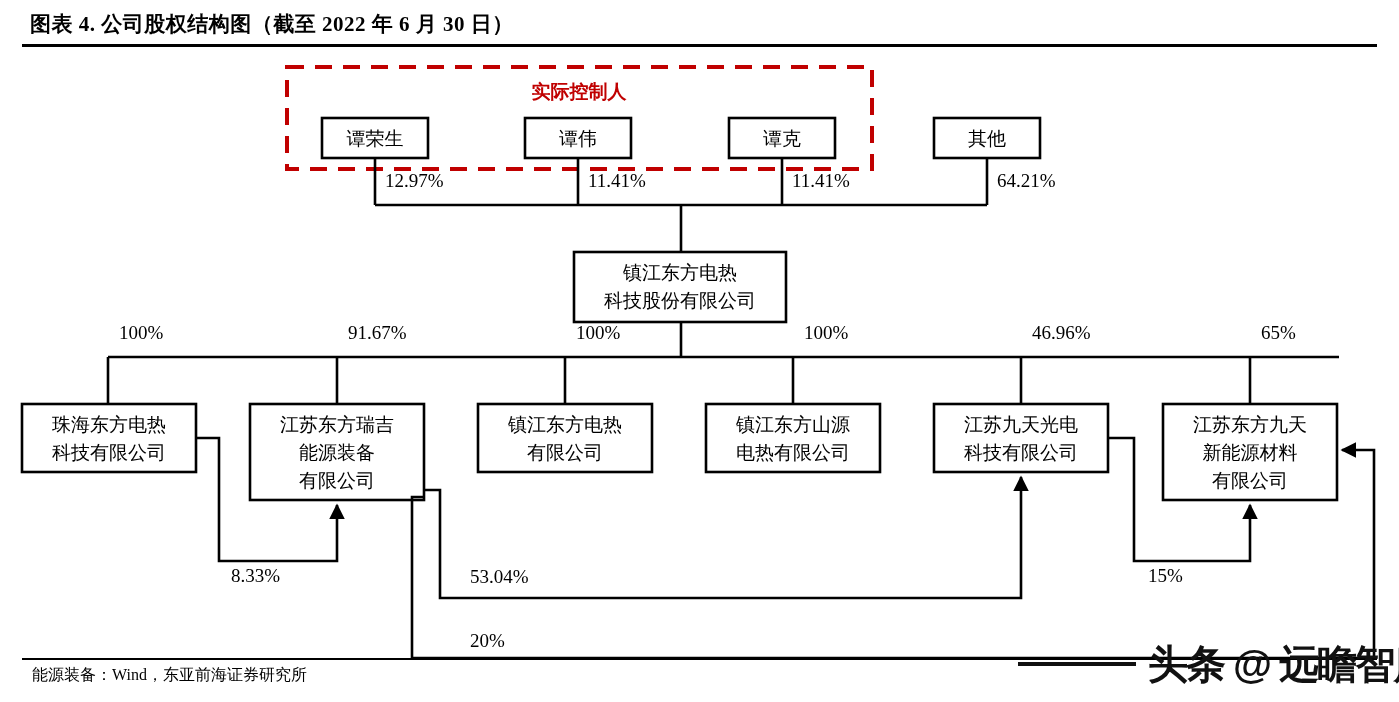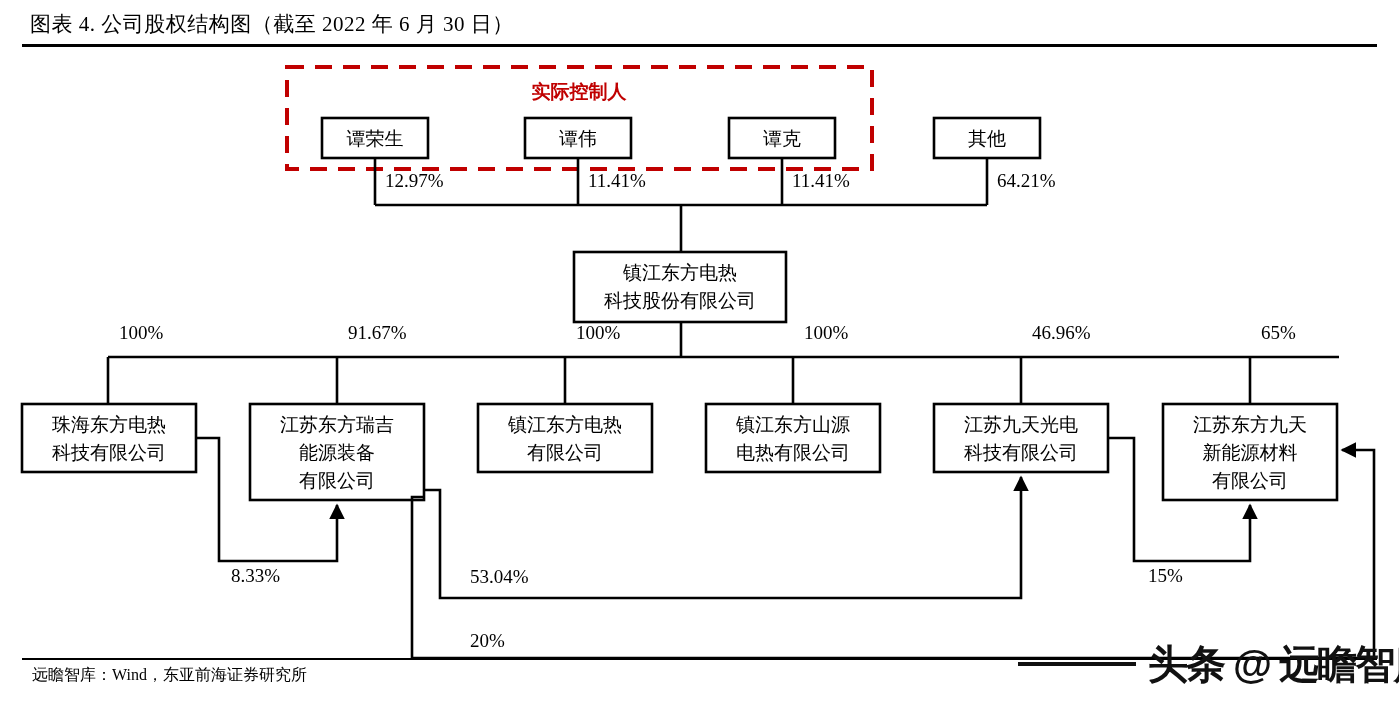--- a/index.html
+++ b/index.html
@@ -7,21 +7,21 @@
     width:1399px;height:702px;
     font-family:"Liberation Serif","DejaVu Serif",serif;
     color:#000;
     position:relative;
     overflow:hidden;
   }
   #figure-title{
     position:absolute;
     left:30px; top:10px;
     font-size:21px;
-    font-weight:normal;
+    font-weight:bold;
     letter-spacing:0.5px;
     white-space:nowrap;
   }
   #title-rule{
     position:absolute;
     left:22px; top:44px;
     width:1355px; height:3px;
     background:#000;
   }
   #footer-rule{
@@ -173,18 +173,18 @@
   <path class="link" marker-end="url(#arrow)" d="M 424 447 L 412 447 L 412 608 L 1374 608 L 1374 400 L 1342 400"></path>
   <text class="pct-label" x="470" y="597">20%</text>
 
   <path class="link" marker-end="url(#arrow)" d="M 1108 388 L 1134 388 L 1134 511 L 1250 511 L 1250 455"></path>
   <text class="pct-label" x="1148" y="532">15%</text>
 
 </svg>
 </div>
 
 <div id="footer-rule"></div>
-<div id="source-note">远瞻智库：Wind，东亚前海证券研究所</div>
+<div id="source-note">能源装备：Wind，东亚前海证券研究所</div>
 
 <div id="watermark">
   <div class="wm-bar"></div>
   <div class="wm-text">头条 @ 远瞻智库</div>
 </div>
 
 </body></html>

